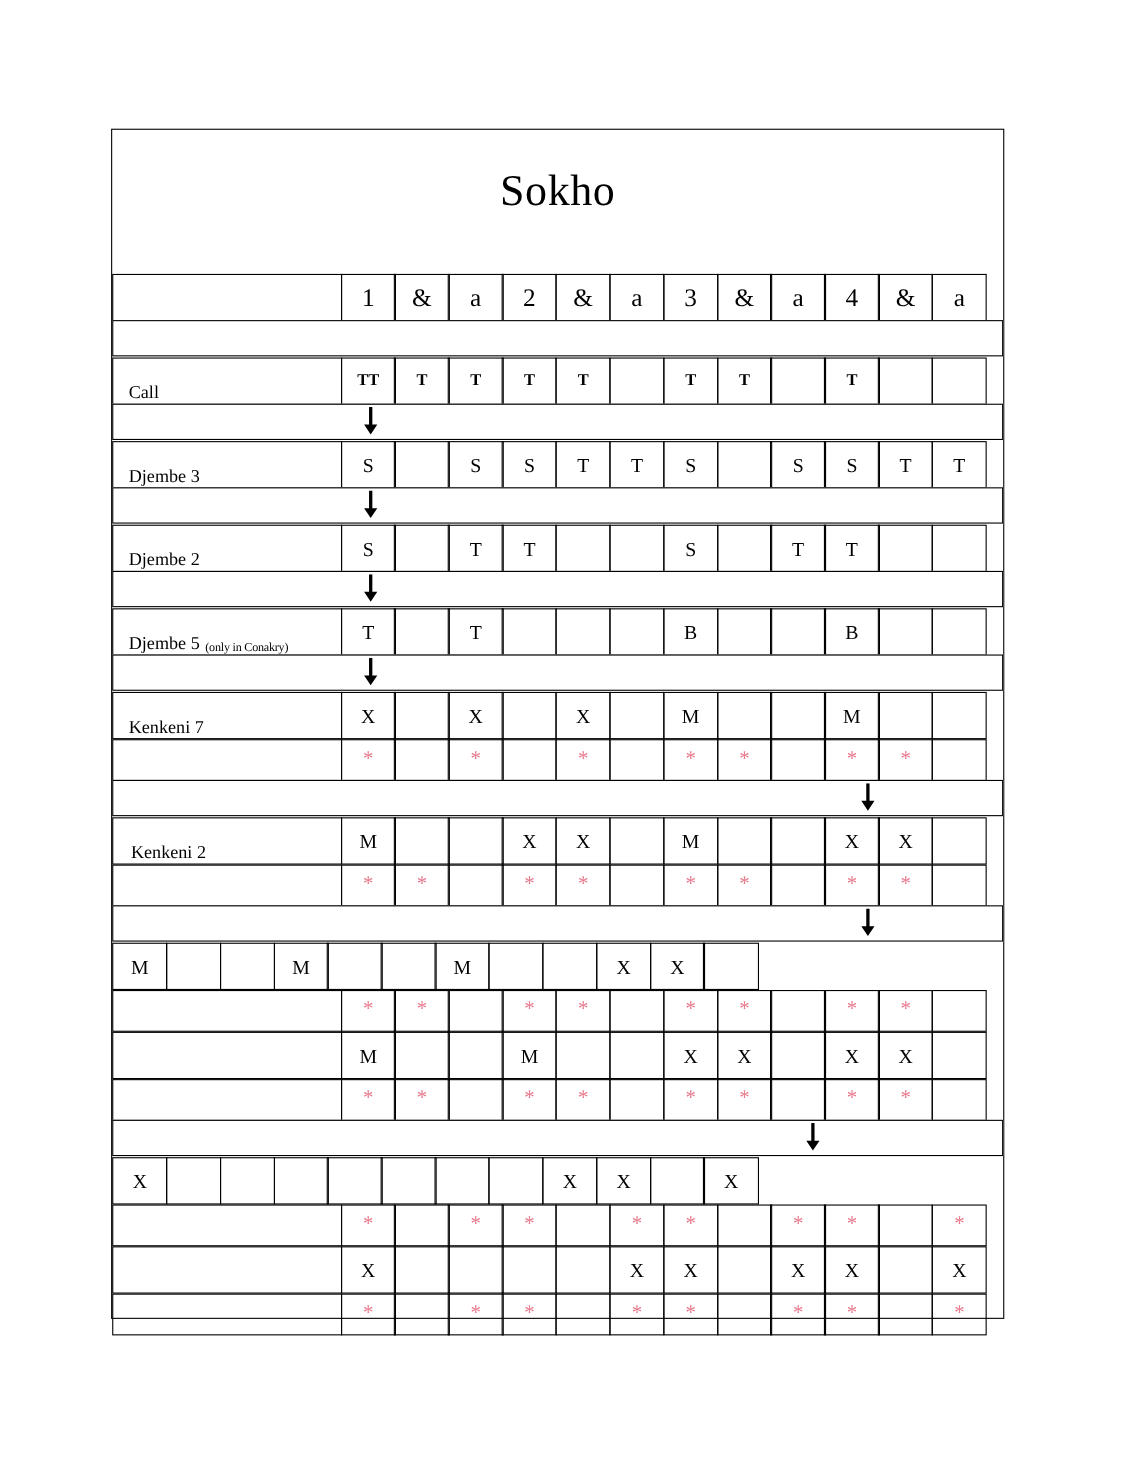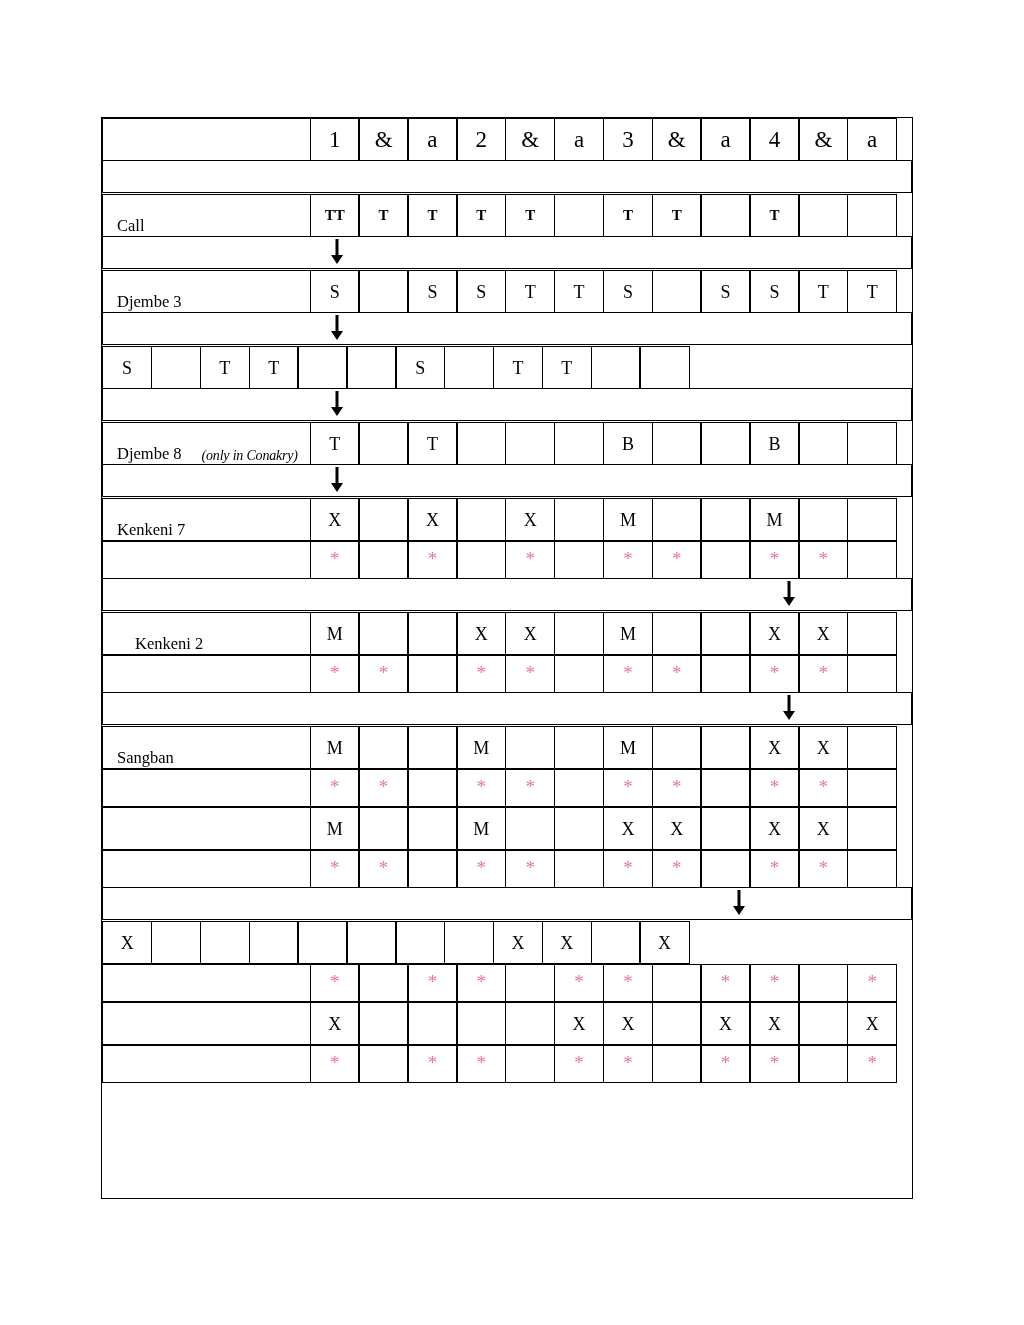--- a/index.html
+++ b/index.html
@@ -50,26 +50,25 @@
   }
   .label-cell {
     width: 209px;
     flex: 0 0 209px;
     display: flex;
     align-items: flex-end;
     padding-left: 14px;
     font-size: 16.5px;
     white-space: nowrap;
   }
-  .label-cell.indent { padding-left: 32px; }
+  .label-cell.indent { padding-left: 16px; }
   .label-cell .sub {
-    font-size: 14px;
-    margin-left: 20px;
+    font-size: 11px;
+    margin-left: 5px;
     letter-spacing: -0.2px;
-    font-style: italic;
   }
   .beat-cell {
     width: 50.25px;
     flex: 0 0 50.25px;
     display: flex;
     align-items: center;
     justify-content: center;
     font-size: 17px;
     line-height: 1;
   }
@@ -130,20 +129,23 @@
   .arrow svg { display: block; }
 
   
   #bottom-pad { height: 36px; }
 </style>
 </head>
 <body>
 
 <div id="sheet">
 
+  <div id="title-band">
+    <h1 id="title-text">Sokho</h1>
+  </div>
 
   <div id="grid-area">
       <div class="grid-row boxed header-row">
         <div class="label-cell"></div>
         <div class="beat-cell">1</div>
         <div class="beat-cell">&amp;</div>
         <div class="beat-cell">a</div>
         <div class="beat-cell">2</div>
         <div class="beat-cell">&amp;</div>
         <div class="beat-cell">a</div>
@@ -197,20 +199,23 @@
         <div class="beat-cell">T</div>
       </div>
       <div class="spacer-row">
         <span class="arrow" style="left: 234.125px;">
           <svg viewBox="0 0 13 26" width="13" height="26">
             <path d="M5 0 H8 V16 H12.5 L6.5 25 L0.5 16 H5 Z" fill="#000000"></path>
           </svg>
         </span>
       </div>
       <div class="grid-row boxed note-row">
+        <div class="label-cell">
+          <span>Djembe 2</span>
+        </div>
         <div class="beat-cell">S</div>
         <div class="beat-cell"></div>
         <div class="beat-cell">T</div>
         <div class="beat-cell">T</div>
         <div class="beat-cell"></div>
         <div class="beat-cell"></div>
         <div class="beat-cell">S</div>
         <div class="beat-cell"></div>
         <div class="beat-cell">T</div>
         <div class="beat-cell">T</div>
@@ -219,21 +224,21 @@
       </div>
       <div class="spacer-row">
         <span class="arrow" style="left: 234.125px;">
           <svg viewBox="0 0 13 26" width="13" height="26">
             <path d="M5 0 H8 V16 H12.5 L6.5 25 L0.5 16 H5 Z" fill="#000000"></path>
           </svg>
         </span>
       </div>
       <div class="grid-row boxed note-row">
         <div class="label-cell">
-          <span>Djembe 8</span>
+          <span>Djembe 5</span>
           <span class="sub">(only in Conakry)</span>
         </div>
         <div class="beat-cell">T</div>
         <div class="beat-cell"></div>
         <div class="beat-cell">T</div>
         <div class="beat-cell"></div>
         <div class="beat-cell"></div>
         <div class="beat-cell"></div>
         <div class="beat-cell">B</div>
         <div class="beat-cell"></div>
@@ -351,23 +356,20 @@
         <div class="beat-cell"></div>
       </div>
       <div class="spacer-row">
         <span class="arrow" style="left: 686.375px;">
           <svg viewBox="0 0 13 26" width="13" height="26">
             <path d="M5 0 H8 V16 H12.5 L6.5 25 L0.5 16 H5 Z" fill="#000000"></path>
           </svg>
         </span>
       </div>
       <div class="grid-row boxed note-row">
-        <div class="label-cell">
-          <span>Sangban</span>
-        </div>
         <div class="beat-cell">M</div>
         <div class="beat-cell"></div>
         <div class="beat-cell"></div>
         <div class="beat-cell">M</div>
         <div class="beat-cell"></div>
         <div class="beat-cell"></div>
         <div class="beat-cell">M</div>
         <div class="beat-cell"></div>
         <div class="beat-cell"></div>
         <div class="beat-cell">X</div>

